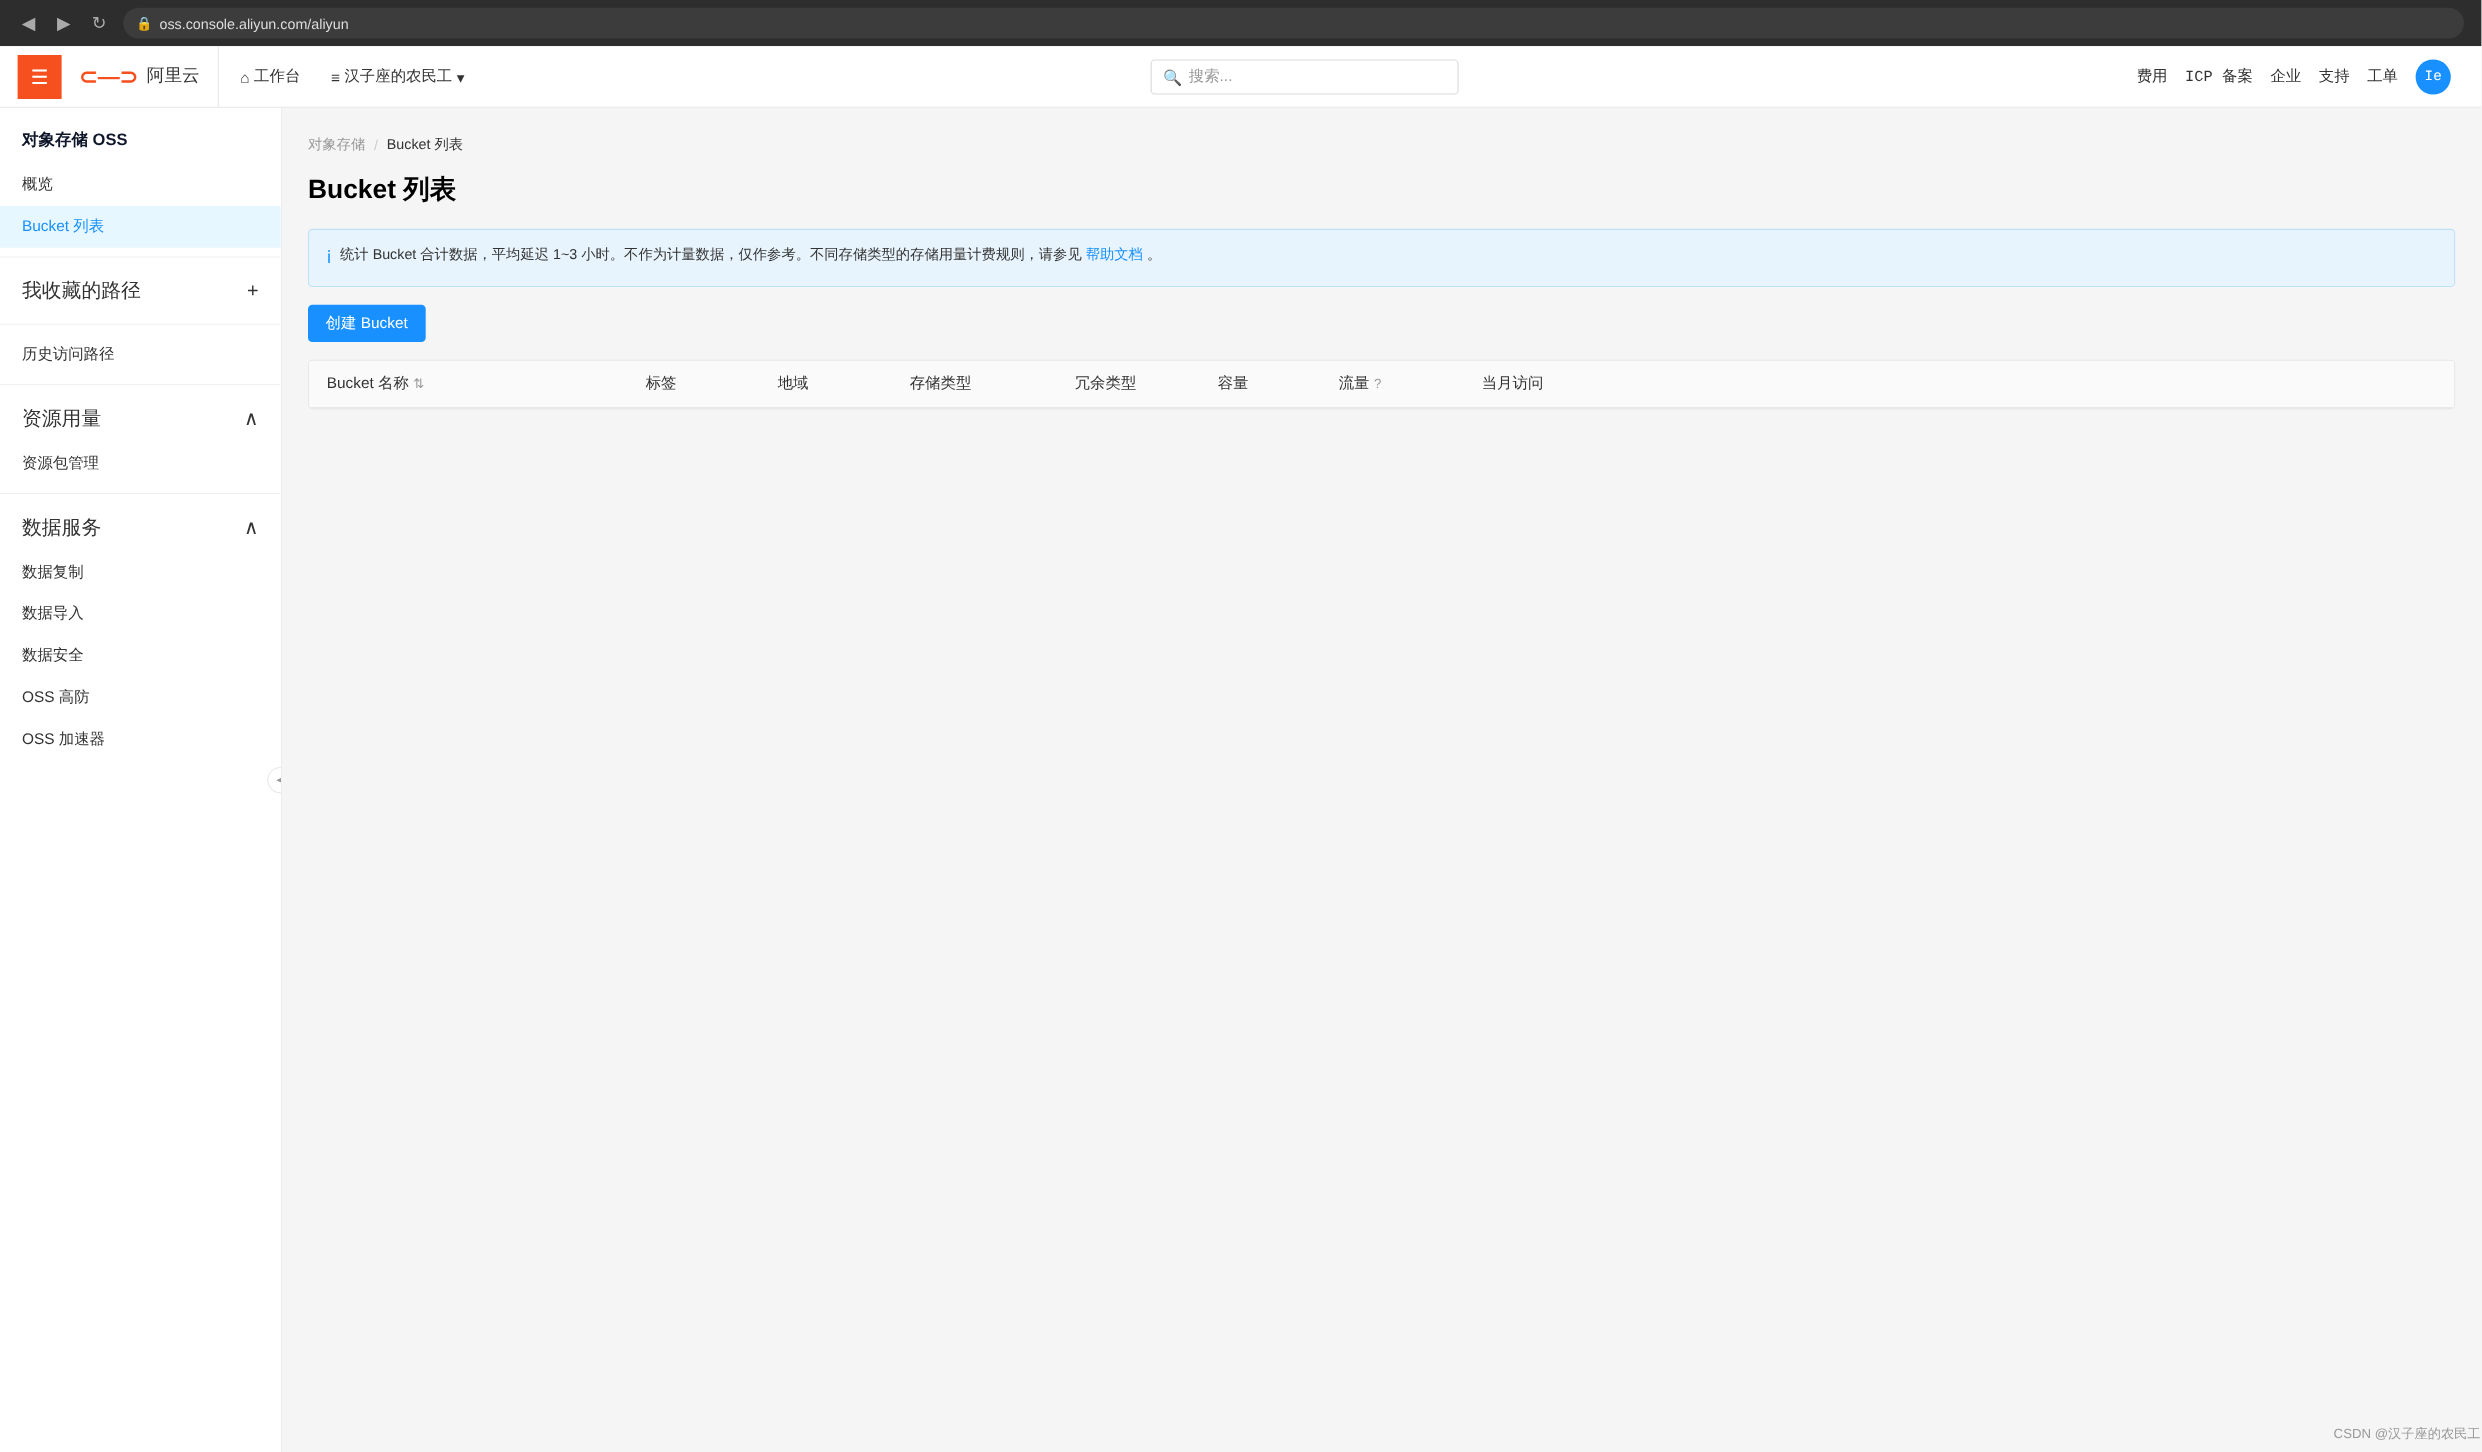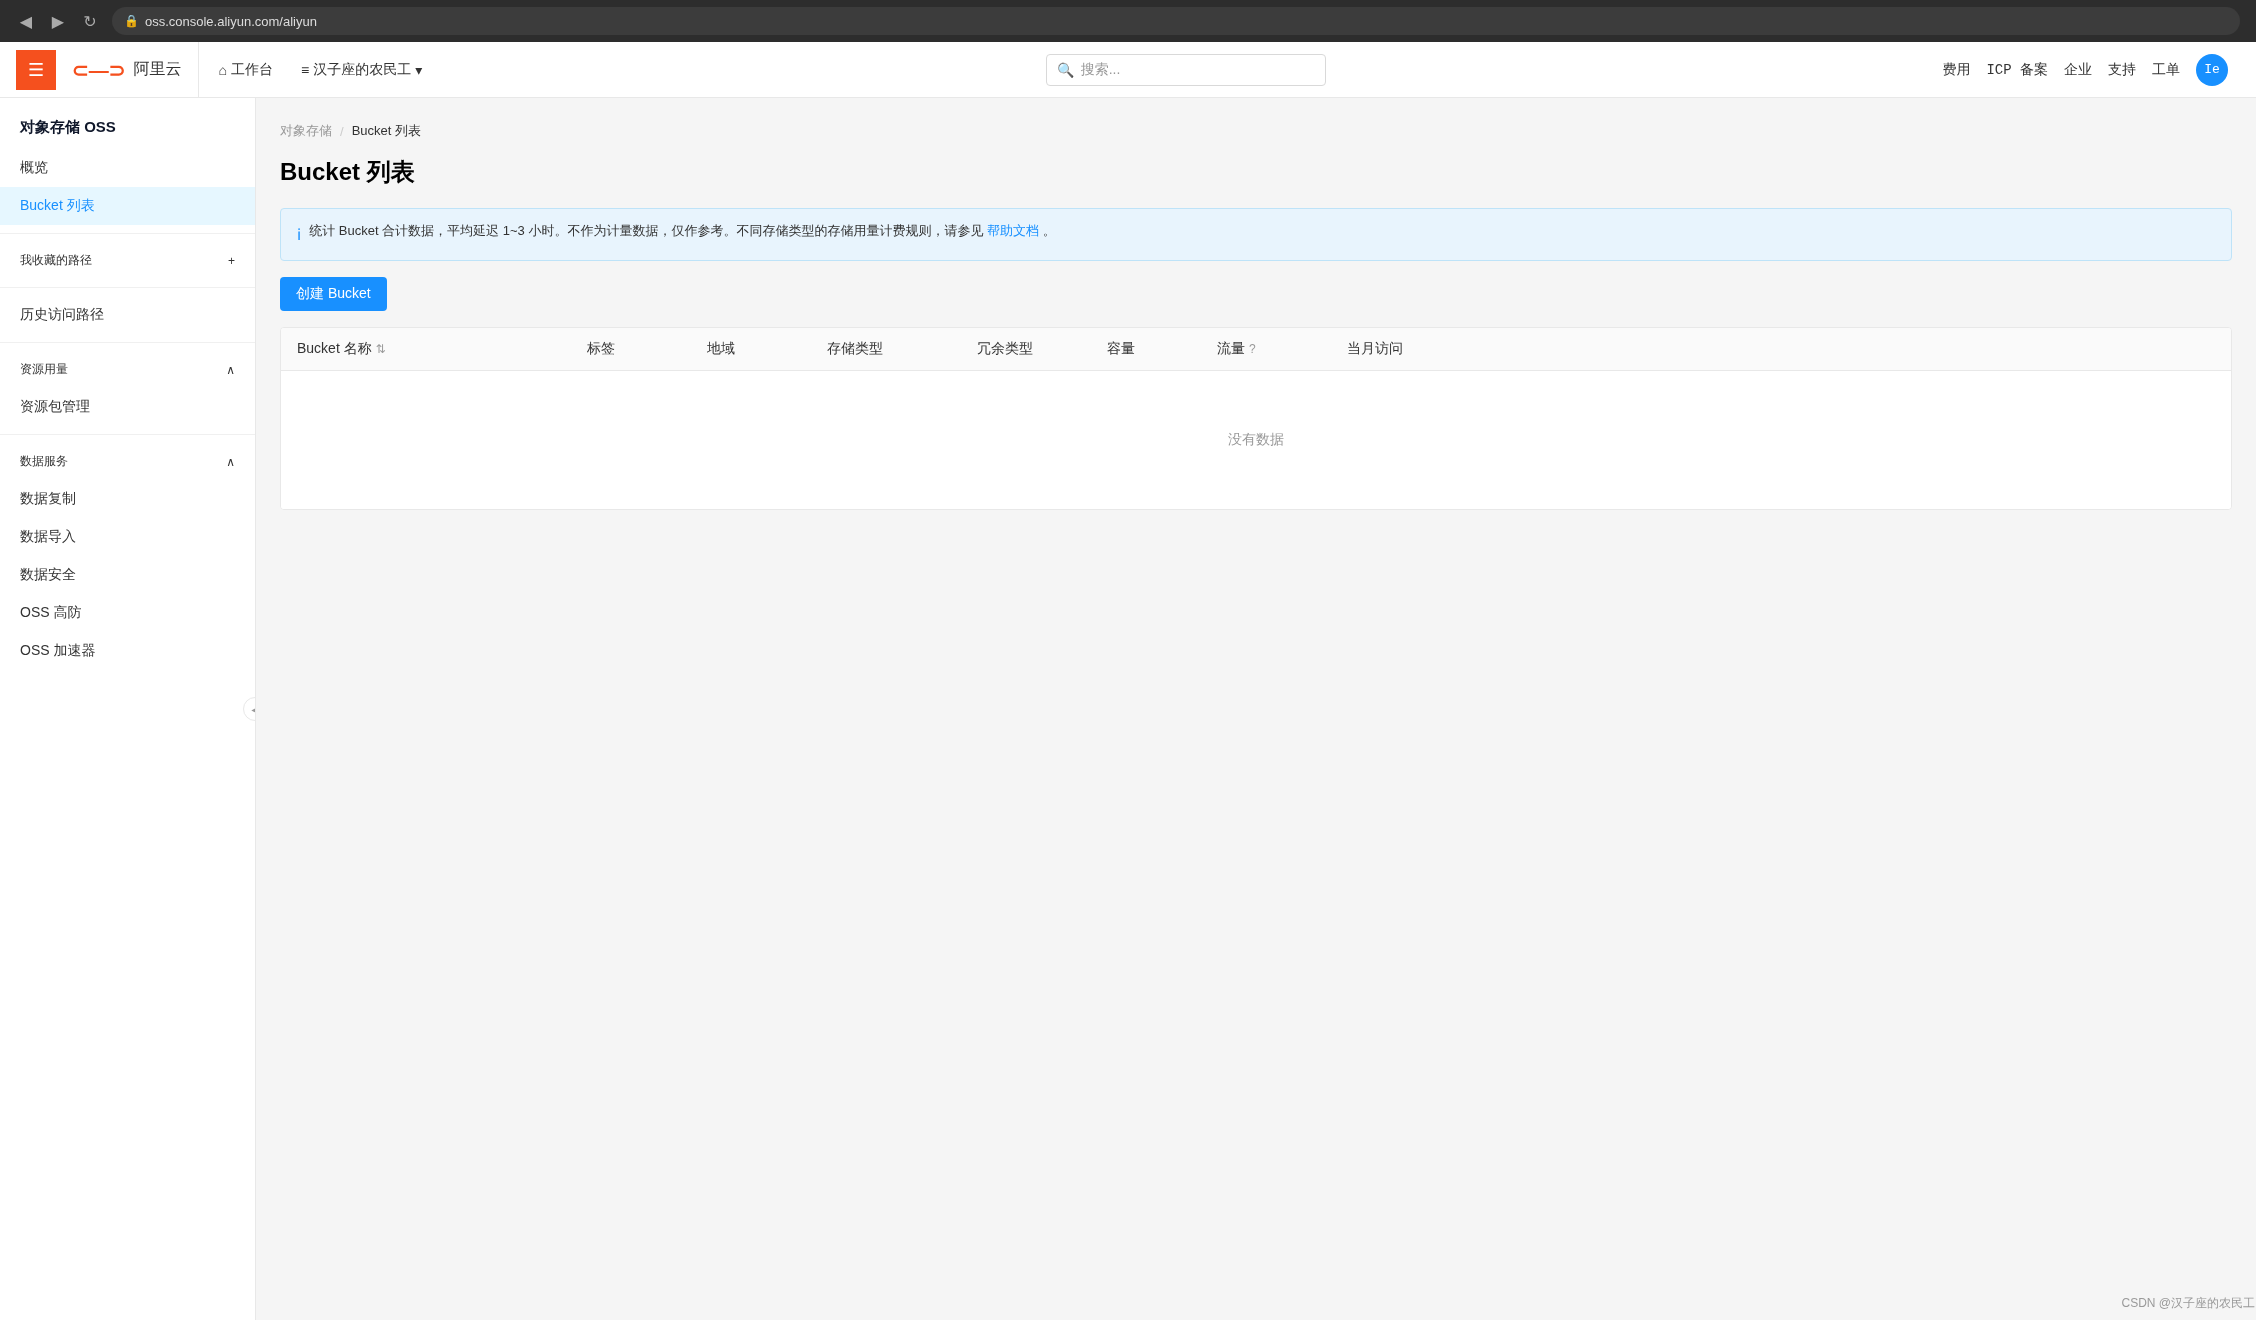--- a/index.html
+++ b/index.html
@@ -172,21 +172,21 @@
       height: 1px;
       background: #f0f0f0;
       margin: 8px 0;
     }
     .sidebar-section-header {
       padding: 10px 20px;
       display: flex;
       align-items: center;
       justify-content: space-between;
       color: #333;
-      font-size: 12px;
+      font-size: 18px;
       cursor: pointer;
     }
     .sidebar-collapse-btn {
       position: absolute;
       right: -12px;
       top: 50%;
       transform: translateY(-50%);
       width: 24px; height: 24px;
       background: #fff;
       border: 1px solid #e8e8e8;
@@ -448,23 +448,20 @@
           <span>容量</span>
         </div>
         <div class="th">
           <span>流量</span>
           <span class="help-icon">?</span>
         </div>
         <div class="th">
           <span>当月访问</span>
         </div>
       </div>
-      <div class="table-empty">
-        <span>没有数据</span>
-      </div>
     </div>
 
     
     <div style="position:fixed; bottom:8px; right:1px; font-size:12px; color:#999;">
       <span>CSDN @汉子座的农民工</span>
     </div>
   </div>
 </div>
 
 </body></html>

